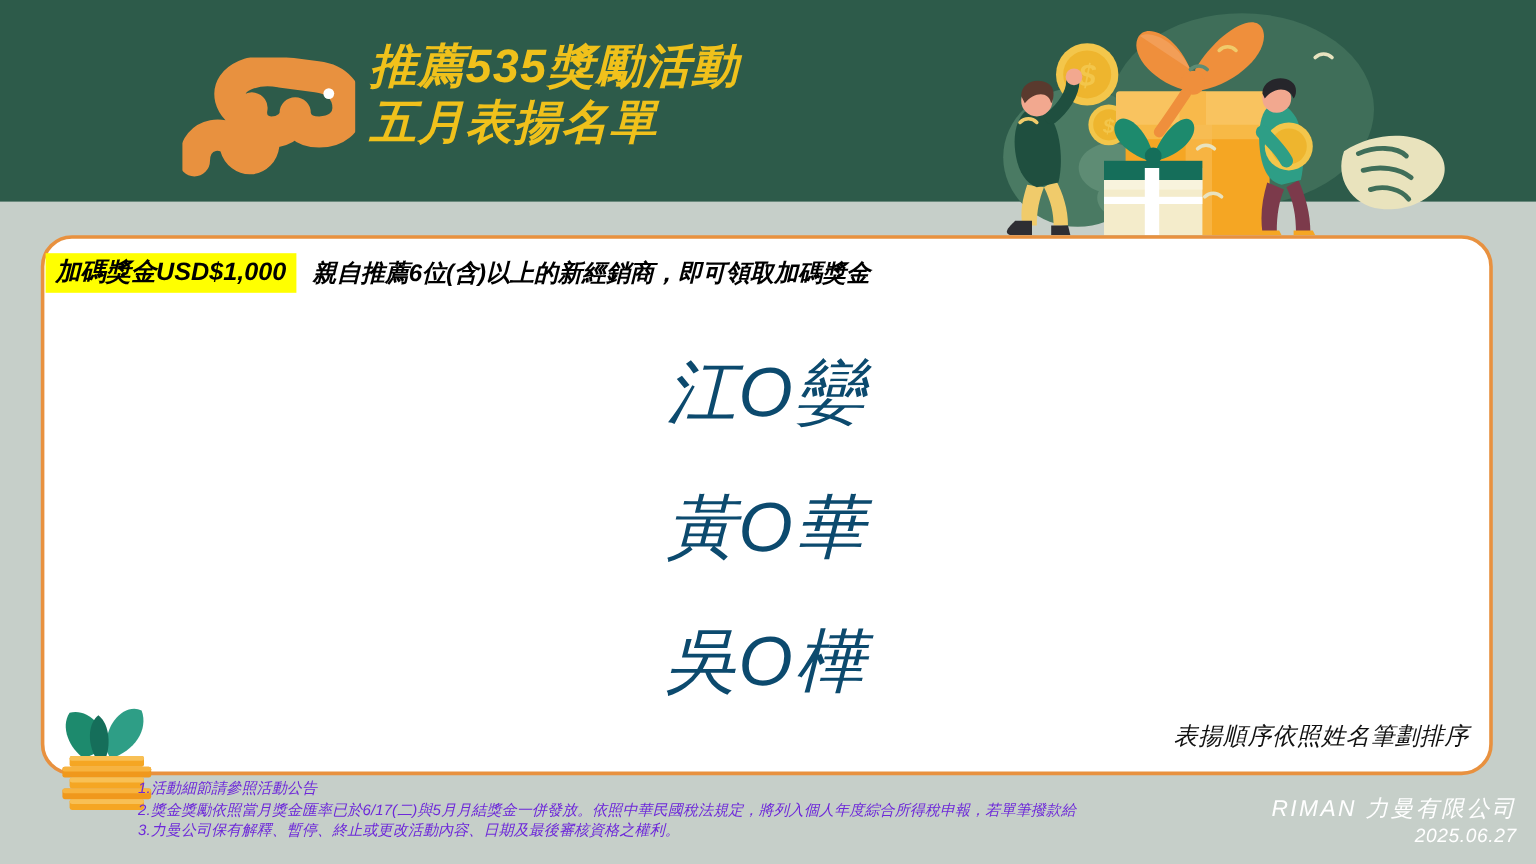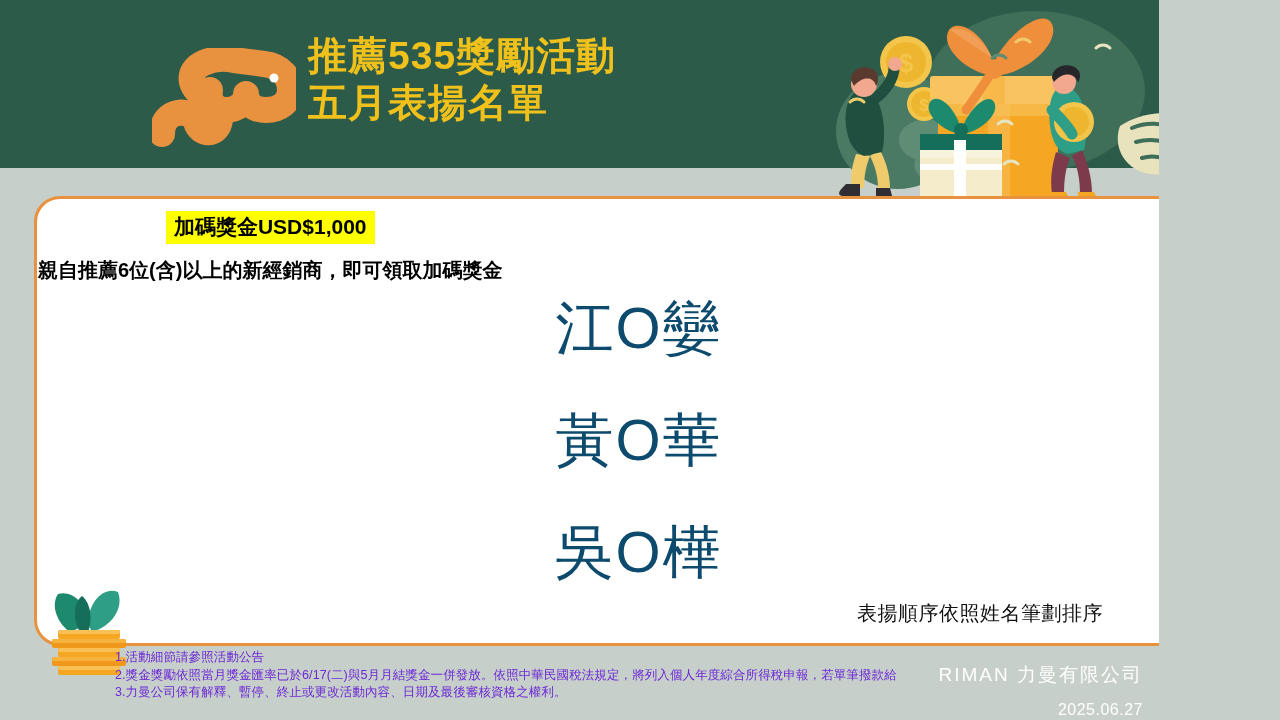--- a/index.html
+++ b/index.html
@@ -12,24 +12,25 @@
     height: 720px;
     overflow: hidden;
     background: #c6cfc9;
     font-family: "Liberation Sans", "DejaVu Sans", sans-serif;
     position: relative;
   }
 
   .slide {
     position: absolute;
     inset: 0;
-    width: 1159px;
+    width: 1280px;
     height: 720px;
     background: #c6cfc9;
     overflow: hidden;
+    font-style: italic;
   }
 
   
   .header-band {
     position: absolute;
     left: 0;
     top: 0;
     width: 1280px;
     height: 168px;
     background: #2d5b4a;
@@ -81,21 +82,20 @@
   }
 
   .bonus-row {
     position: absolute;
     left: 38px;
     top: 211px;
     display: flex;
     align-items: center;
     gap: 14px;
     white-space: nowrap;
-    flex-direction: column;
   }
   .bonus-highlight {
     background: #ffff00;
     color: #000000;
     font-size: 21px;
     font-weight: bold;
     padding: 4px 8px 5px 8px;
     line-height: 24px;
     letter-spacing: 0px;
   }
@@ -163,21 +163,21 @@
     font-size: 19px;
     line-height: 22px;
     letter-spacing: 2px;
     margin-left: 24px;
   }
   .company-date {
     color: #ffffff;
     font-size: 16px;
     line-height: 20px;
     letter-spacing: 0.5px;
-    margin-top: 14px;
+    margin-top: 2px;
   }
 </style>
 </head>
 <body>
 
 <div class="slide">
 
   <div class="header-band"></div>
 
   <div class="brand-logo">

